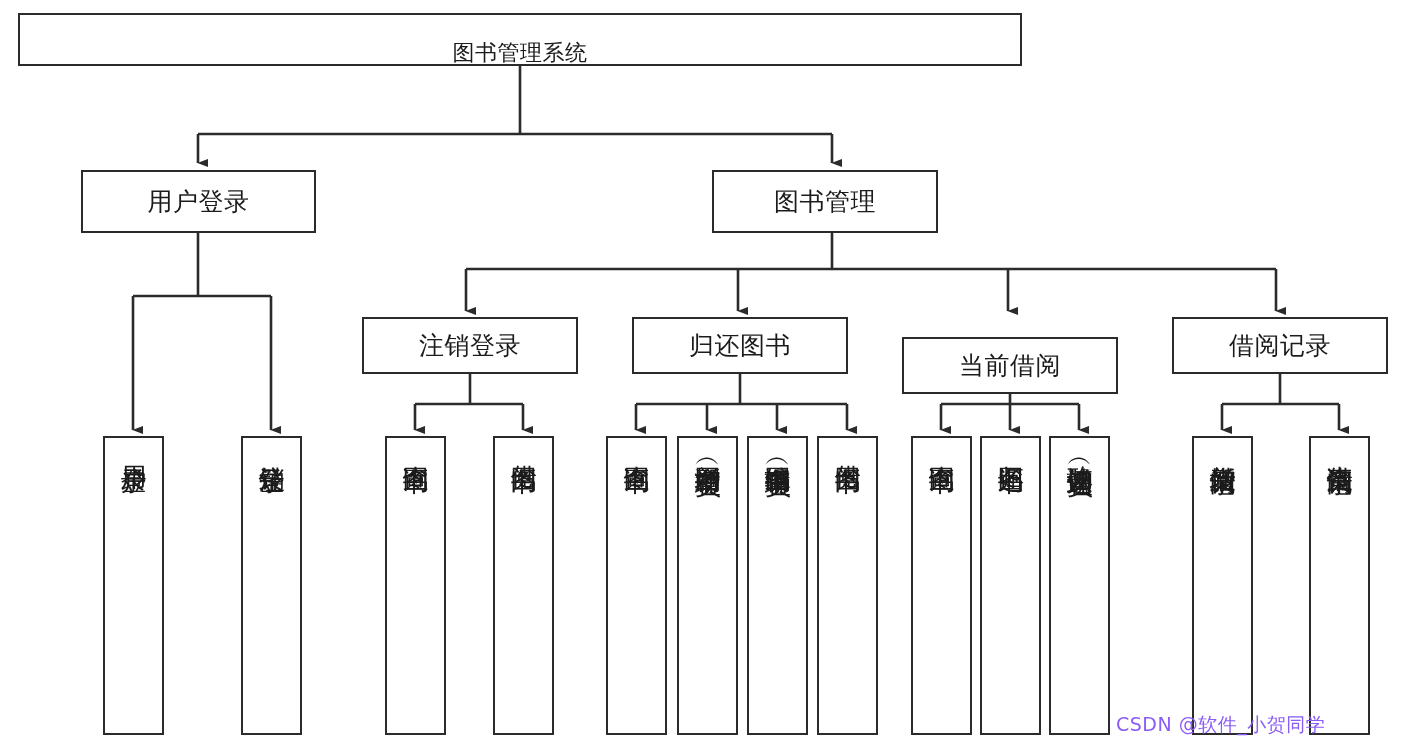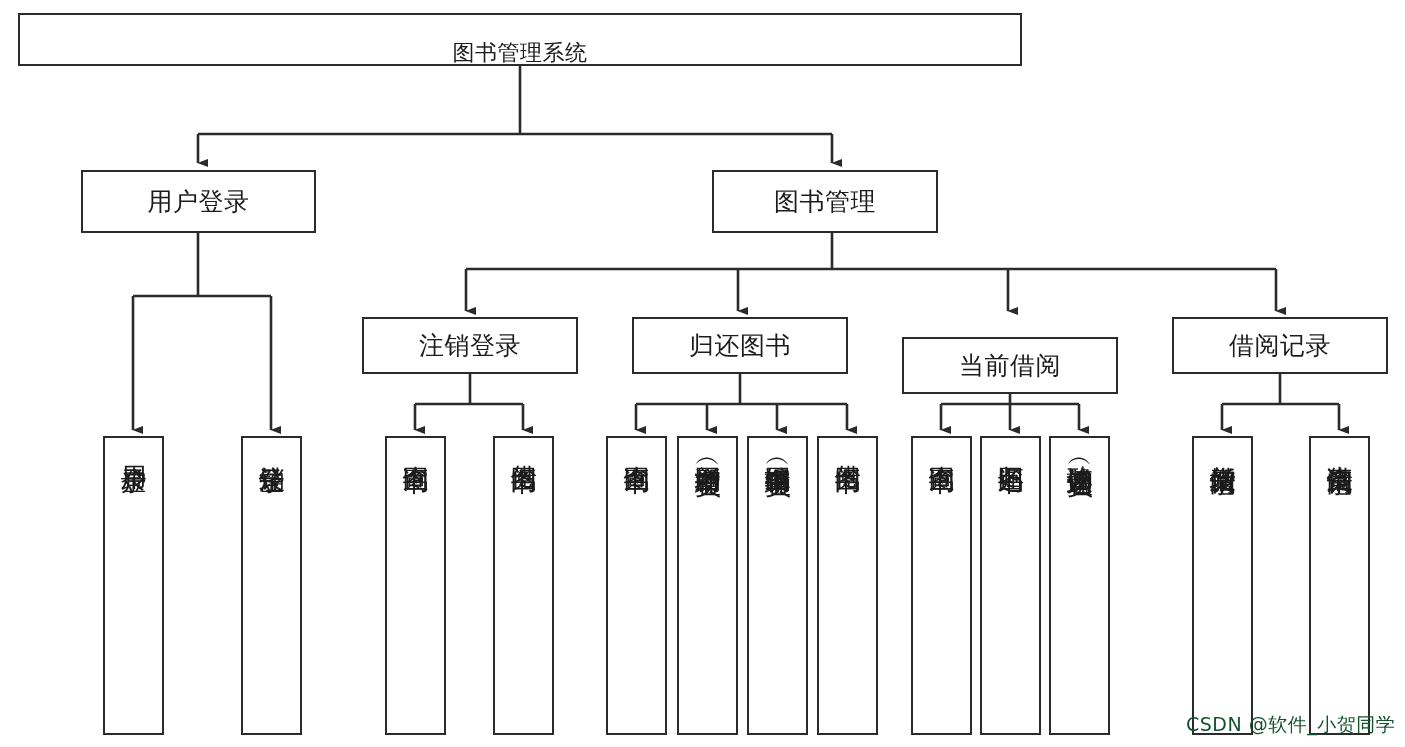--- a/index.html
+++ b/index.html
@@ -62,24 +62,24 @@
     line-height: 1.06;
     letter-spacing: 1px;
     white-space: pre;
     max-height: 288px;
   }
   .node.leaf.tall .node-label {
     max-height: 286px;
   }
   #watermark {
     position: absolute;
-    left: 1186px;
+    left: 1116px;
     top: 712px;
     font-size: 19px;
-    color: #14532d;
+    color: #8b5cf6;
     white-space: nowrap;
     z-index: 5;
     letter-spacing: 0.5px;
   }
 </style>
 </head>
 <body>
 
 <div id="diagram-canvas">
 

